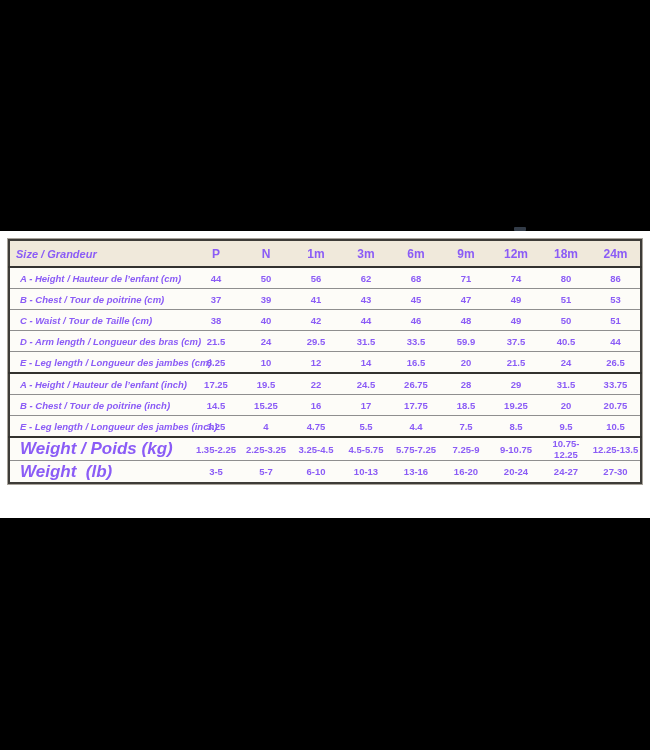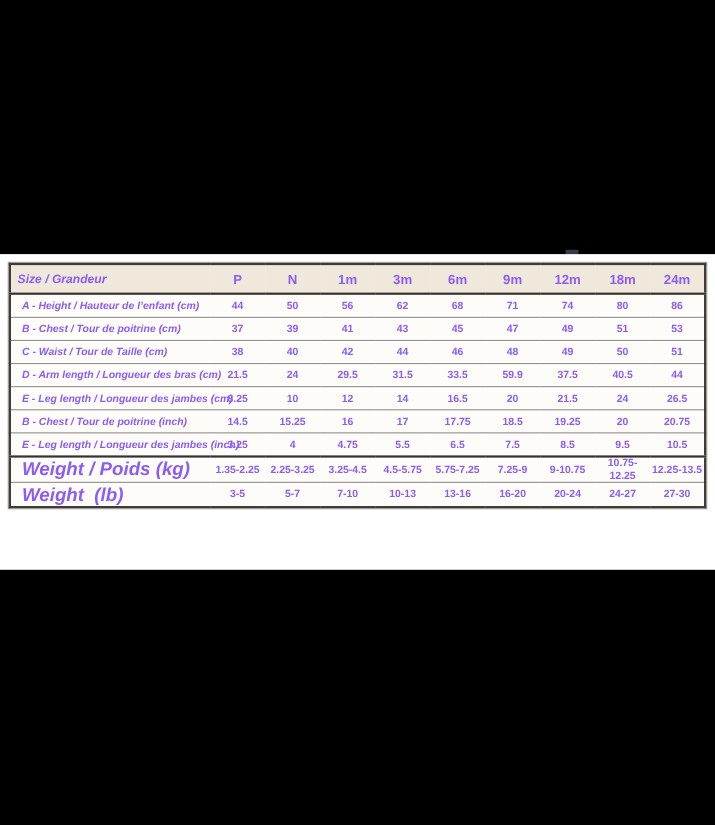--- a/index.html
+++ b/index.html
@@ -159,39 +159,51 @@
             <td>8.25</td>
             <td>10</td>
             <td>12</td>
             <td>14</td>
             <td>16.5</td>
             <td>20</td>
             <td>21.5</td>
             <td>24</td>
             <td>26.5</td>
           </tr>
+          <tr class="sec-inch section-start">
+            <td class="label-col">A - Height / Hauteur de l’enfant (inch)</td>
+            <td>17.25</td>
+            <td>19.5</td>
+            <td>22</td>
+            <td>24.5</td>
+            <td>26.75</td>
+            <td>28</td>
+            <td>29</td>
+            <td>31.5</td>
+            <td>33.75</td>
+          </tr>
           <tr class="sec-inch">
             <td class="label-col">B - Chest / Tour de poitrine (inch)</td>
             <td>14.5</td>
             <td>15.25</td>
             <td>16</td>
             <td>17</td>
             <td>17.75</td>
             <td>18.5</td>
             <td>19.25</td>
             <td>20</td>
             <td>20.75</td>
           </tr>
           <tr class="sec-inch">
             <td class="label-col">E - Leg length / Longueur des jambes (inch)</td>
             <td>3.25</td>
             <td>4</td>
             <td>4.75</td>
             <td>5.5</td>
-            <td>6.5</td>
+            <td>4.4</td>
             <td>7.5</td>
             <td>8.5</td>
             <td>9.5</td>
             <td>10.5</td>
           </tr>
           <tr class="sec-weight section-start">
             <td class="label-col">Weight / Poids (kg)</td>
             <td>1.35-2.25</td>
             <td>2.25-3.25</td>
             <td>3.25-4.5</td>
@@ -199,21 +211,21 @@
             <td>5.75-7.25</td>
             <td>7.25-9</td>
             <td>9-10.75</td>
             <td>10.75-12.25</td>
             <td>12.25-13.5</td>
           </tr>
           <tr class="sec-weight">
             <td class="label-col">Weight  (lb)</td>
             <td>3-5</td>
             <td>5-7</td>
-            <td>7-10</td>
+            <td>6-10</td>
             <td>10-13</td>
             <td>13-16</td>
             <td>16-20</td>
             <td>20-24</td>
             <td>24-27</td>
             <td>27-30</td>
           </tr>
         </tbody>
     </table>
   </div>

